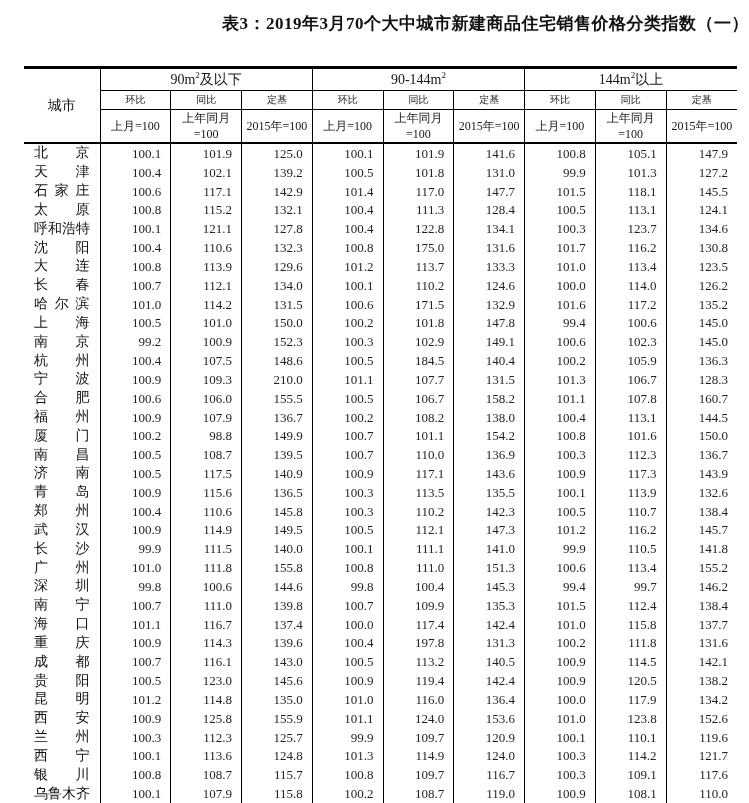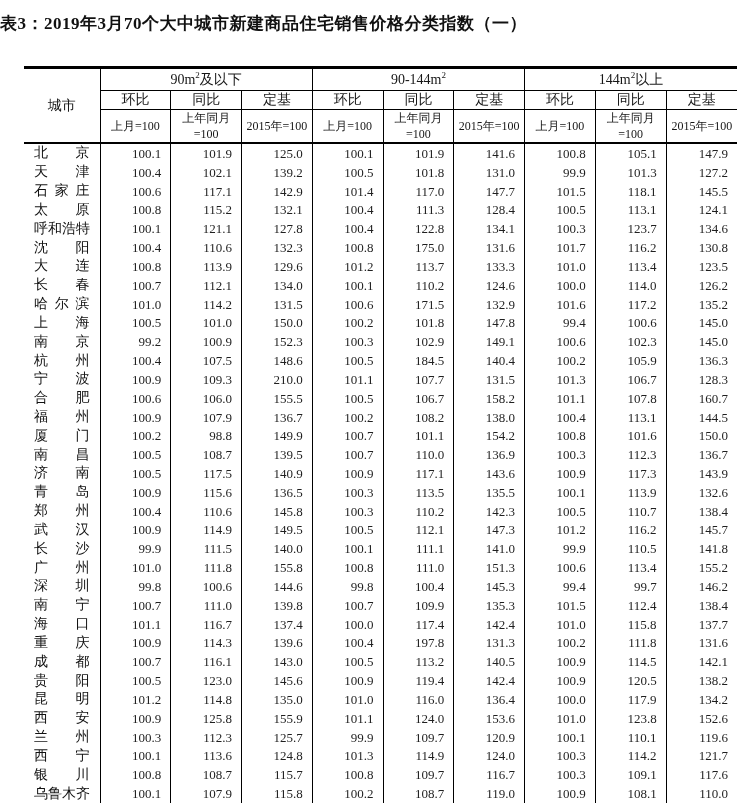--- a/index.html
+++ b/index.html
@@ -8,21 +8,21 @@
     background: #ffffff;
     font-family: "Liberation Serif", "DejaVu Serif", serif;
   }
   body {
     width: 749px;
     height: 803px;
     overflow: hidden;
   }
   .page-title {
     margin: 12px 0 0 0;
-    text-align: left;
+    text-align: right;
     font-size: 17px;
     font-weight: bold;
     color: #111;
     letter-spacing: 0.5px;
   }
   table.price-table {
     border-collapse: collapse;
     table-layout: fixed;
     width: 713px;
     margin: 31px 0 0 24px;
@@ -38,21 +38,21 @@
     font-weight: normal;
     color: #161616;
     overflow: hidden;
   }
   
   th.vline, td.vline { border-left: 1px solid #000; }
   
   tr.group-row th.grp { border-bottom: 1px solid #000; }
   tr.measure-row th { border-bottom: 1px solid #000; }
   tr.group-row th { height: 21px; font-size: 14px; }
-  tr.measure-row th { height: 18px; font-size: 14px; }
+  tr.measure-row th { height: 18px; font-size: 10px; }
   tr.base-row th { height: 20px; font-size: 12px; }
   th.city-head { font-size: 14.5px; }
   sup.sq { font-size: 9px; vertical-align: super; line-height: 0; }
   tbody td { height: 18.83px; font-size: 13px; line-height: 1; }
   td.num {
     text-align: right;
     padding-right: 9px;
     color: #1f1f1f;
   }
   td.city-cell { font-size: 14px; color: #111; }

